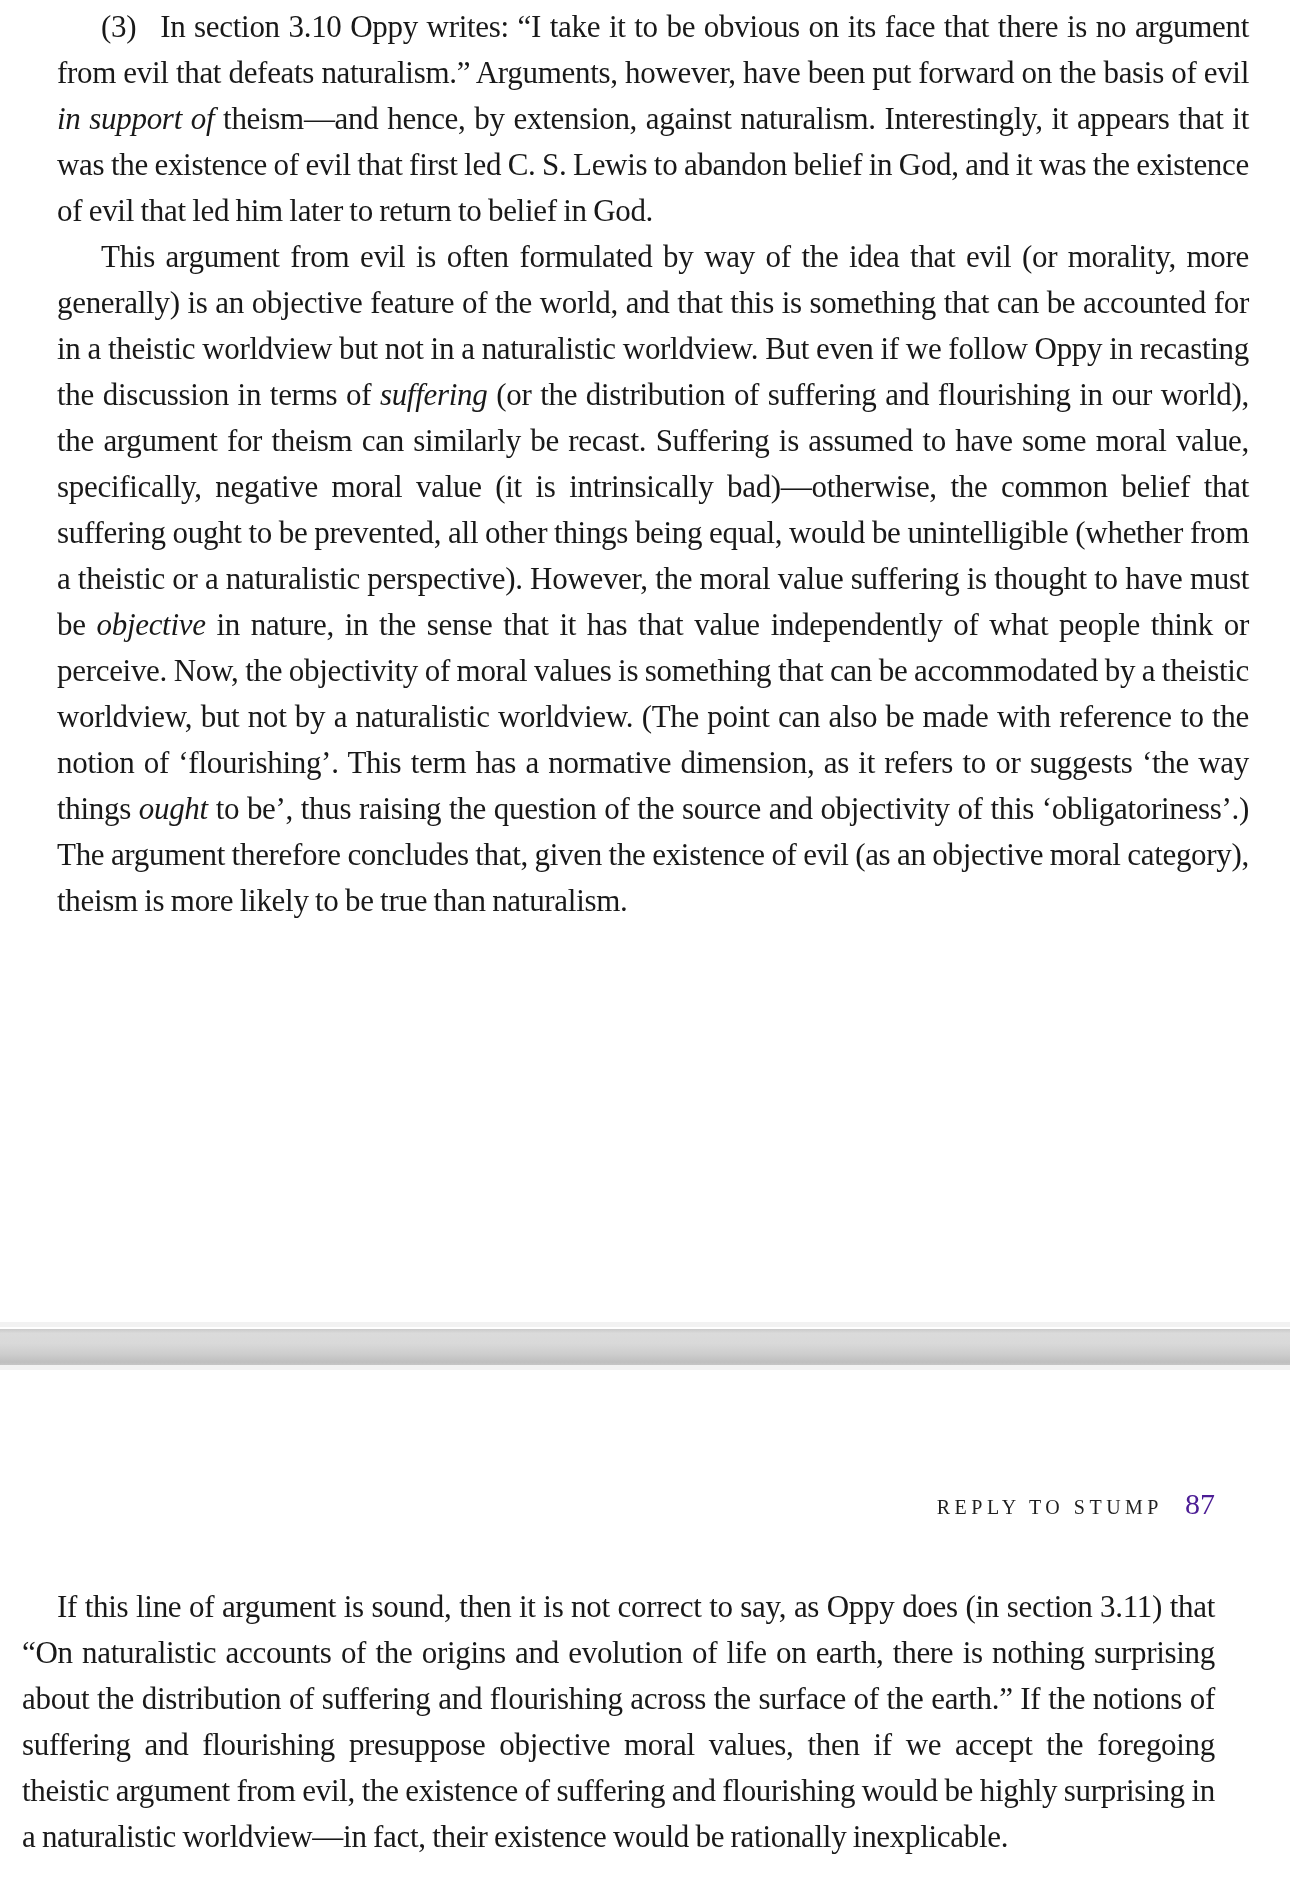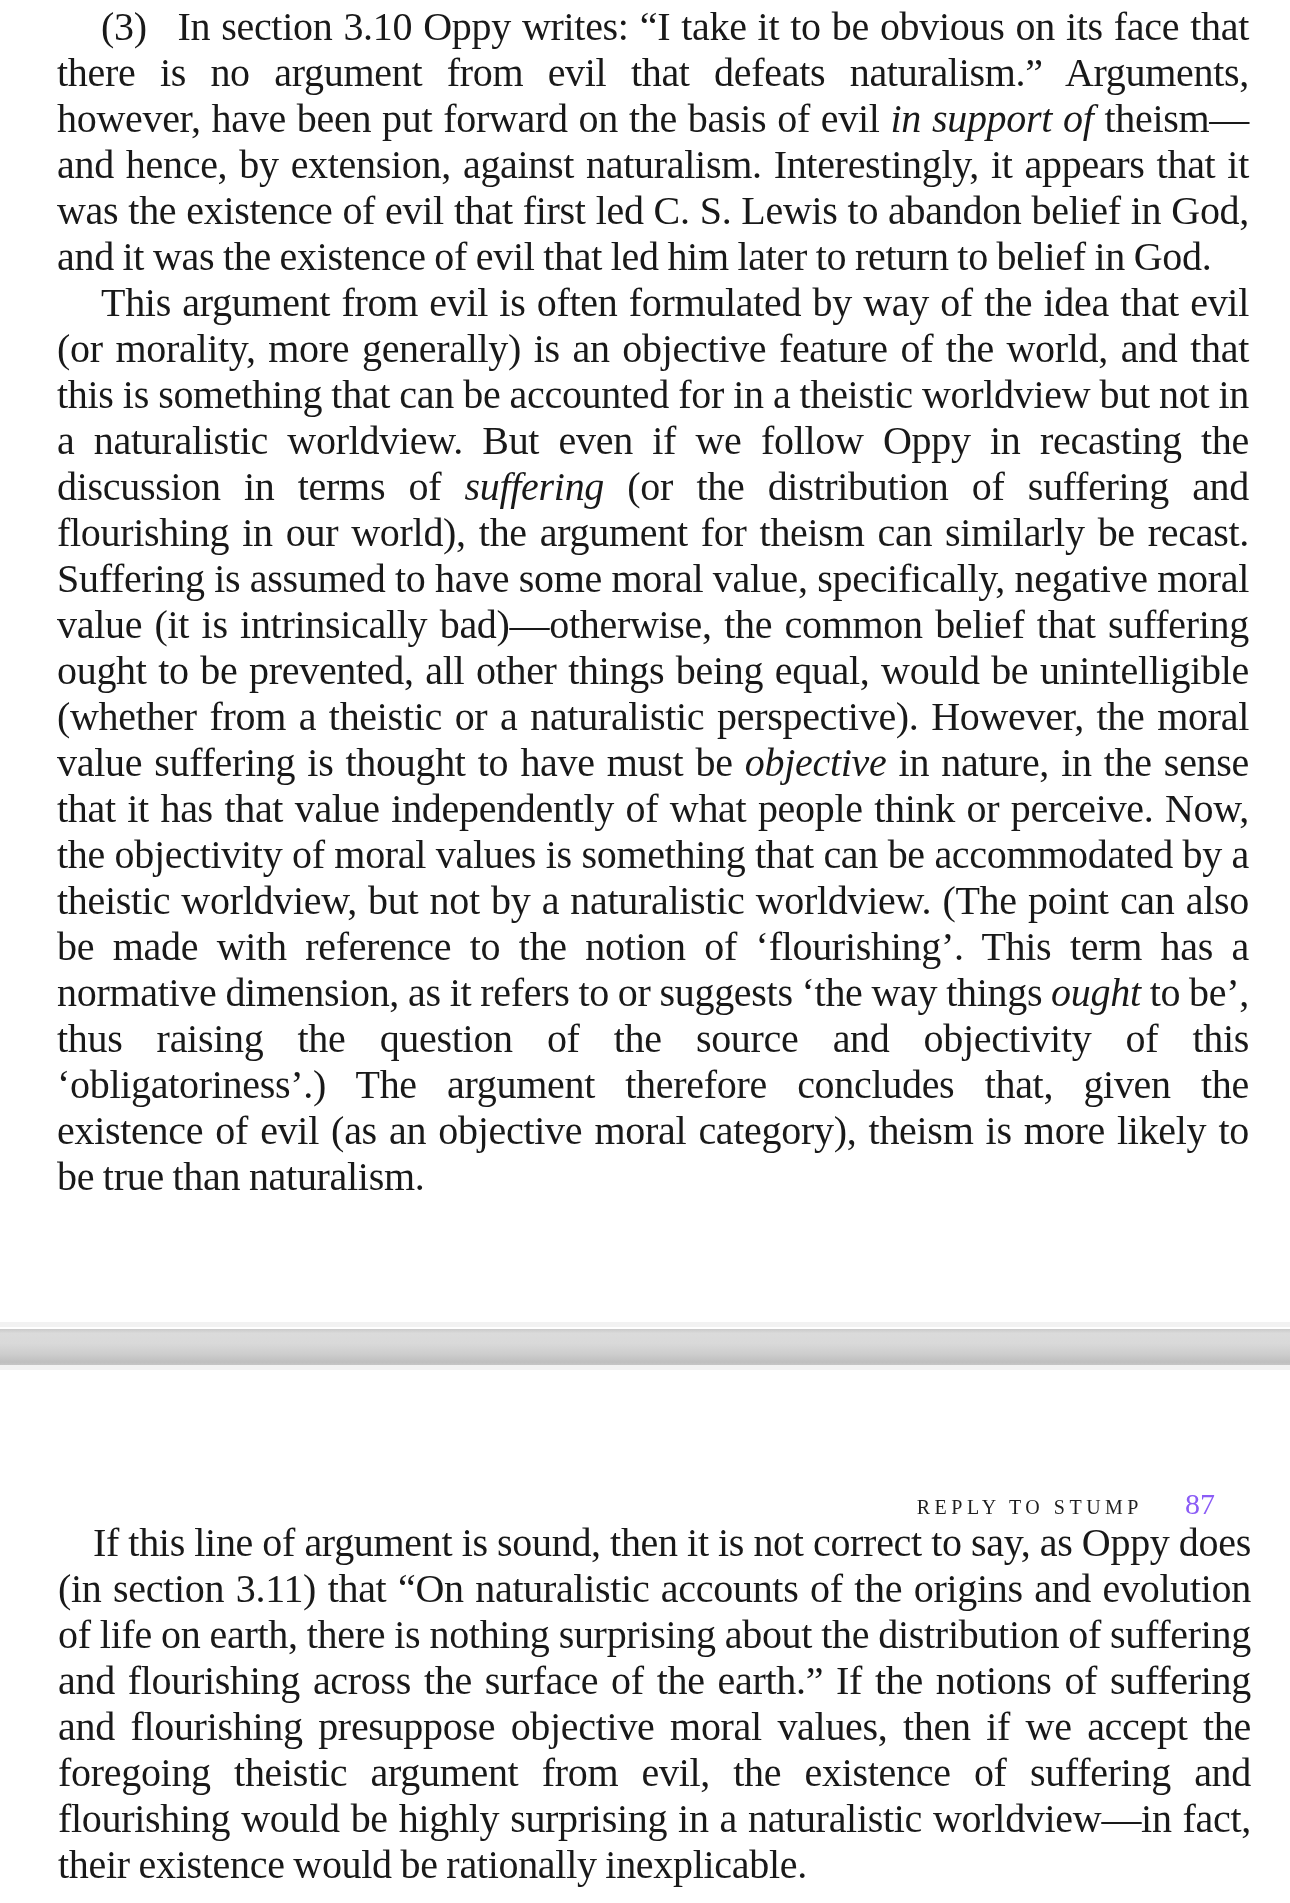--- a/index.html
+++ b/index.html
@@ -8,39 +8,38 @@
     width: 1290px;
     height: 1903px;
     overflow: hidden;
     background: #ffffff;
     font-family: "Liberation Serif", "DejaVu Serif", serif;
     color: #191919;
   }
   .textblock {
     position: absolute;
     text-align: justify;
-    font-size: 40px;
+    font-size: 31px;
     line-height: 46px;
     letter-spacing: -0.3px;
     word-spacing: -1px;
   }
   .textblock p {
     margin: 0;
   }
   #page1-text {
     left: 57px;
     top: 4px;
     width: 1192px;
   }
   #page1-text p { text-indent: 44px; }
   #page2-text {
     left: 22px;
-    top: 1520px;
+    top: 1584px;
     width: 1193px;
-    margin-left: 36px;
   }
   #page2-text p { text-indent: 35px; }
   .textblock em { font-style: italic; }
 
   
   #page-divider {
     position: absolute;
     left: 0;
     top: 1322px;
     width: 1290px;
@@ -77,22 +76,22 @@
     white-space: nowrap;
   }
   #running-header .rh-title {
     font-size: 20px;
     letter-spacing: 4.5px;
     color: #1f1f1f;
   }
   #running-header .rh-num {
     font-size: 30px;
     letter-spacing: 0;
-    margin-left: 42px;
-    color: #8b5cf6;
+    margin-left: 22px;
+    color: #4c1d95;
   }
 </style>
 </head>
 <body>
 
 <div id="page1-text" class="textblock">
     <p><span>(3)  In section 3.10 Oppy writes: “I take it to be obvious on its face that there is no argument from evil that defeats naturalism.” Arguments, however, have been put forward on the basis of evil </span><em>in support of</em><span> theism—and hence, by extension, against naturalism. Interestingly, it appears that it was the existence of evil that first led C.&nbsp;S. Lewis to abandon belief in God, and it was the existence of evil that led him later to return to belief in God.</span></p>
     <p><span>This argument from evil is often formulated by way of the idea that evil (or morality, more generally) is an objective feature of the world, and that this is something that can be accounted for in a theistic worldview but not in a naturalistic worldview. But even if we follow Oppy in recasting the discussion in terms of </span><em>suffering</em><span> (or the distribution of suffering and flourishing in our world), the argument for theism can similarly be recast. Suffering is assumed to have some moral value, specifically, negative moral value (it is intrinsically bad)—otherwise, the common belief that suffering ought to be prevented, all other things being equal, would be unintelligible (whether from a theistic or a naturalistic perspective). However, the moral value suffering is thought to have must be </span><em>objective</em><span> in nature, in the sense that it has that value independently of what people think or perceive. Now, the objectivity of moral values is something that can be accommodated by a theistic worldview, but not by a naturalistic worldview. (The point can also be made with reference to the notion of ‘flourishing’. This term has a normative dimension, as it refers to or suggests ‘the way things </span><em>ought</em><span> to be’, thus raising the question of the source and objectivity of this ‘obligatoriness’.) The argument therefore concludes that, given the existence of evil (as an objective moral category), theism is more likely to be true than naturalism.</span></p>
   </div>
 

